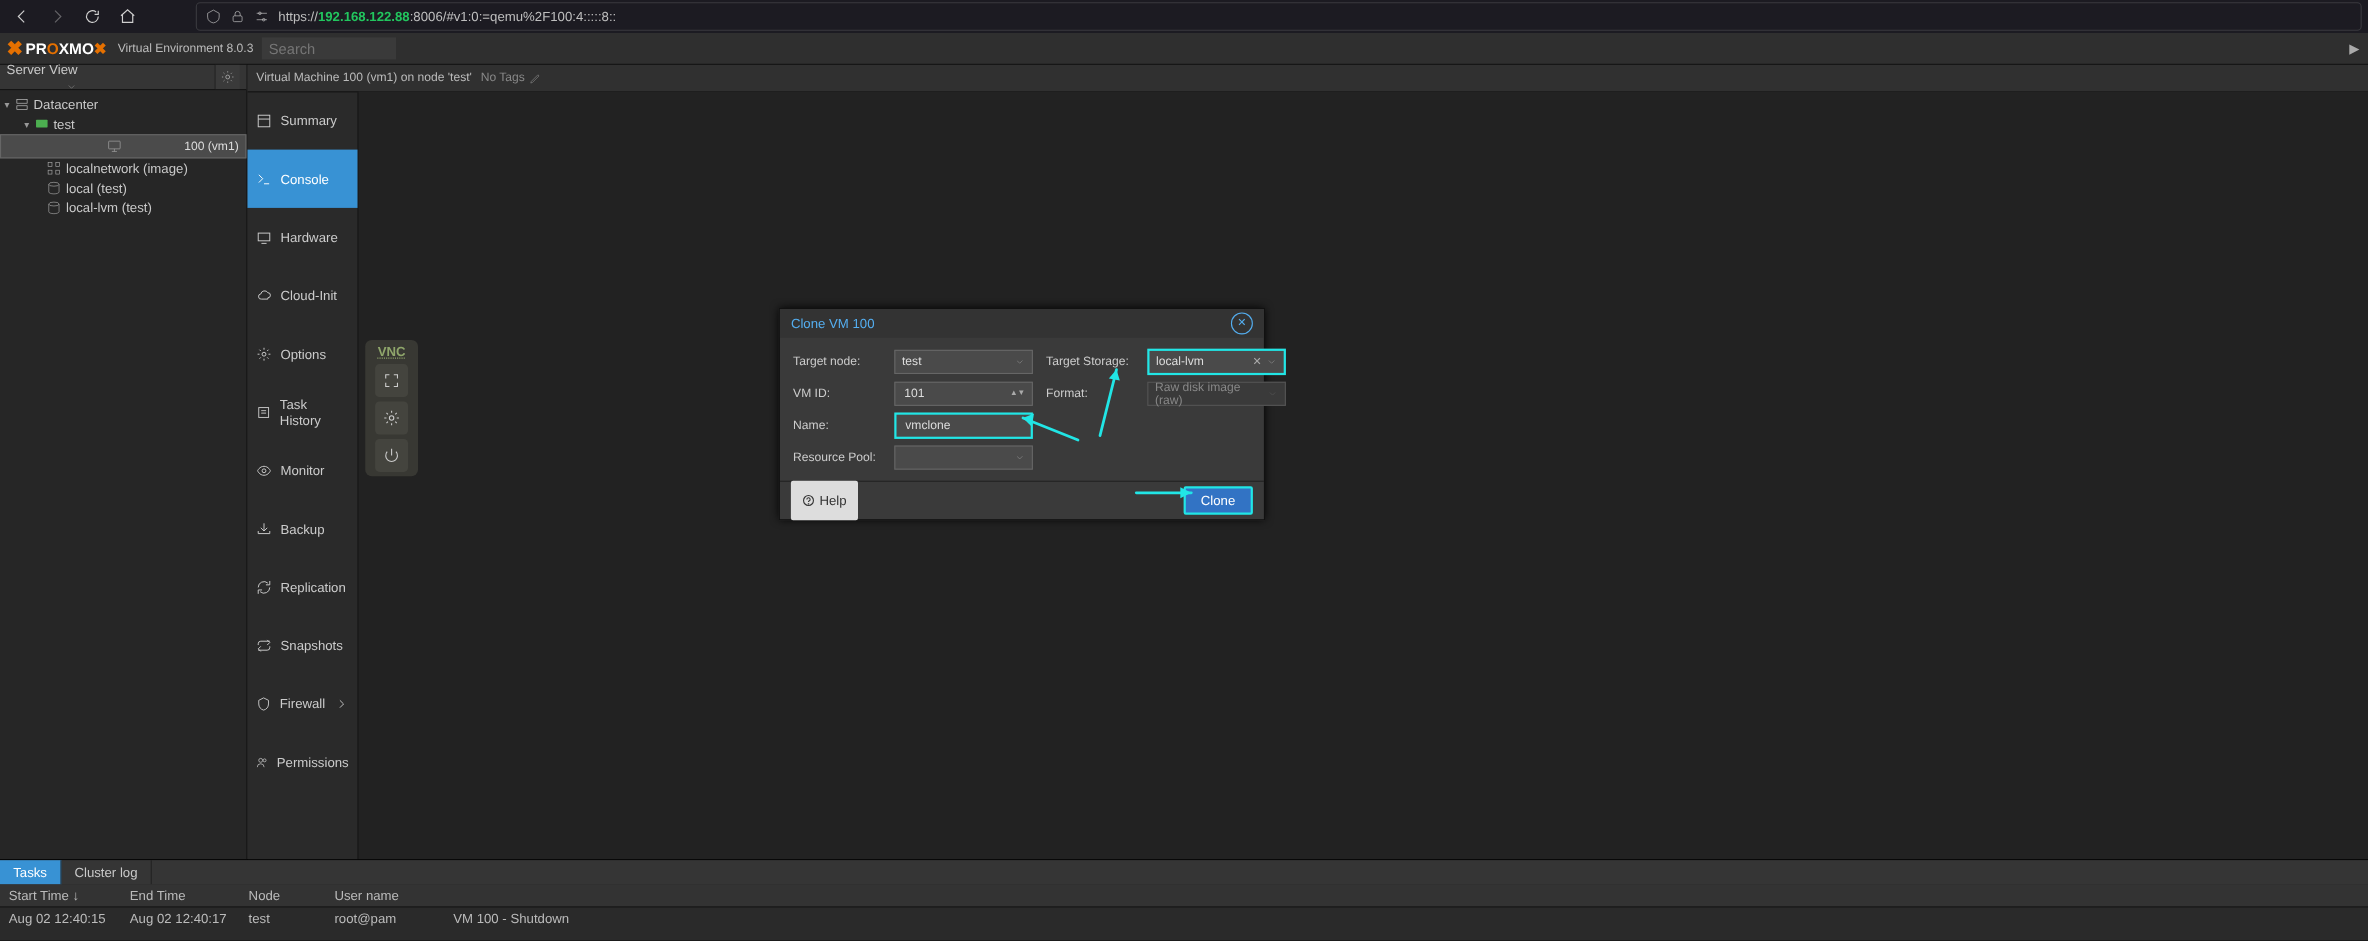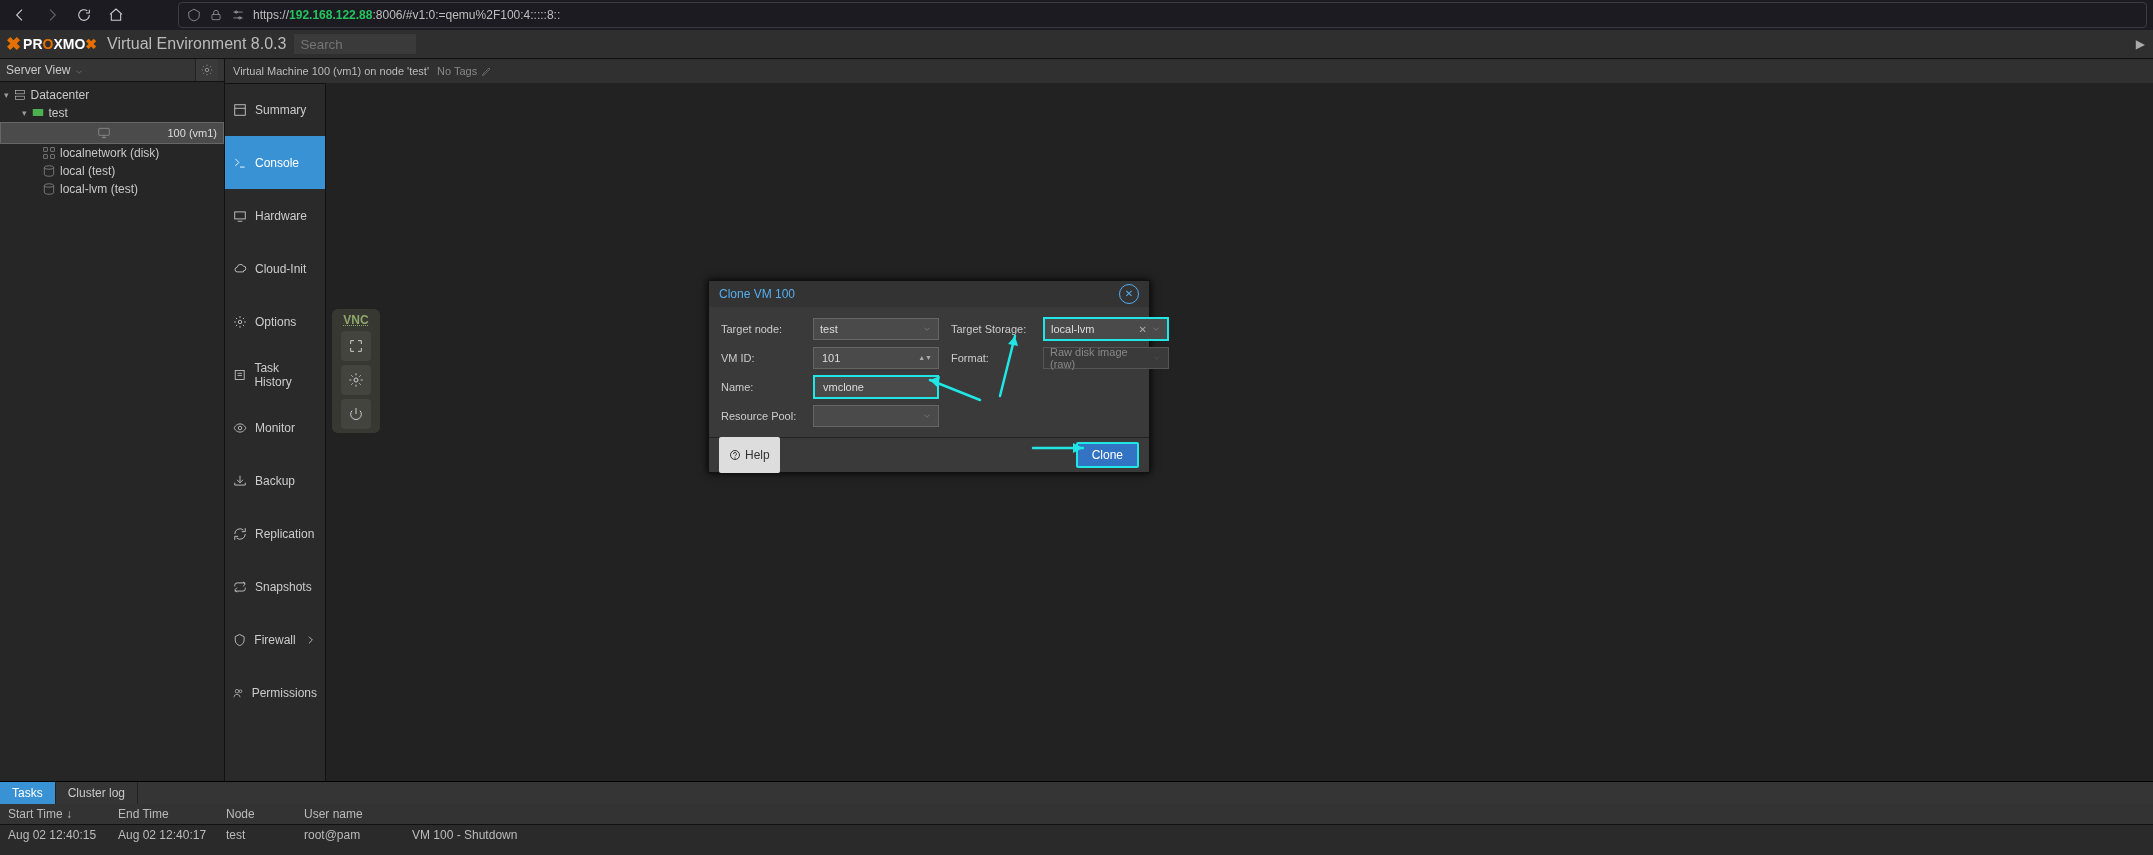--- a/index.html
+++ b/index.html
@@ -25,27 +25,27 @@
   .bicon svg{width:16px;height:16px;fill:none;stroke:#cfcfcf;stroke-width:1.6;}
   .urlbar{flex:1;height:24px;background:#1c1b22;border:1px solid #3a3a3f;border-radius:4px;display:flex;align-items:center;padding:0 8px;gap:8px;color:#bfbfbf;}
   .url{white-space:nowrap;font-size:12px;}
   .url b{color:#22c55e;font-weight:bold;}
   
   .app{position:relative;height:calc(100% - 30px);background:var(--bg1);}
   .app-header{height:28px;background:#2f2f2f;display:flex;align-items:center;padding:0 6px;gap:8px;border-bottom:1px solid #111;}
   .logo{display:flex;align-items:center;gap:0;font-weight:bold;color:#fff;font-size:14px;letter-spacing:0;}
   .logo .x1{color:var(--orange);font-size:18px;margin-right:2px;}
   .logo .o{color:var(--orange);}
-  .env{color:#bbb;font-size:16px;}
+  .env{color:#bbb;font-size:11px;}
   .search{background:#3a3a3a;height:20px;width:110px;border:none;color:#ccc;padding:0 6px;}
   
   .main{display:flex;height:calc(100% - 28px - 75px);}
   .treepane{width:224px;background:#262626;border-right:1px solid #111;display:flex;flex-direction:column;}
   .treehead{height:22px;background:#353535;display:flex;align-items:center;justify-content:space-between;padding:0 6px;border-bottom:1px solid #111;}
-  .treehead .view{display:flex;align-items:flex-end;gap:4px;}
+  .treehead .view{display:flex;align-items:flex-end;gap:4px;flex-direction:column;}
   .treehead .gear{width:22px;height:22px;display:flex;align-items:center;justify-content:center;background:#3a3a3a;border-left:1px solid #222;}
   .tree{padding:4px 0;font-size:12px;}
   .node{display:flex;align-items:center;height:18px;padding:0 4px;gap:4px;cursor:default;}
   .node.sel{background:var(--sel);}
   .ind{display:inline-block;}
   .tree svg{width:14px;height:14px;}
   
   .content{flex:1;display:flex;background:#202020;position:relative;}
   .content-header{position:absolute;top:0;left:0;right:0;height:24px;background:#303030;border-bottom:1px solid #111;display:flex;align-items:center;padding:0 8px;gap:8px;color:#bbb;font-size:11px;z-index:0;}
   .tabcol{width:100px;background:#2a2a2a;border-right:1px solid #111;margin-top:24px;}
@@ -198,21 +198,21 @@
           <span>100 (vm1)</span>
         </div>
         <div class="node">
           <span class="ind" style="width:34px"></span>
           <svg viewBox="0 0 24 24" style="stroke:#aaa;fill:none">
               <rect x="3" y="3" width="6" height="6"></rect>
               <rect x="15" y="3" width="6" height="6"></rect>
               <rect x="3" y="15" width="6" height="6"></rect>
               <rect x="15" y="15" width="6" height="6"></rect>
             </svg>
-          <span>localnetwork (disk)</span>
+          <span>localnetwork (image)</span>
         </div>
         <div class="node">
           <span class="ind" style="width:34px"></span>
           <svg viewBox="0 0 24 24" style="stroke:#aaa;fill:none">
               <ellipse cx="12" cy="6" rx="8" ry="3"></ellipse>
               <path d="M4 6v12c0 1.7 3.6 3 8 3s8-1.3 8-3V6"></path>
             </svg>
           <span>local (test)</span>
         </div>
         <div class="node">

